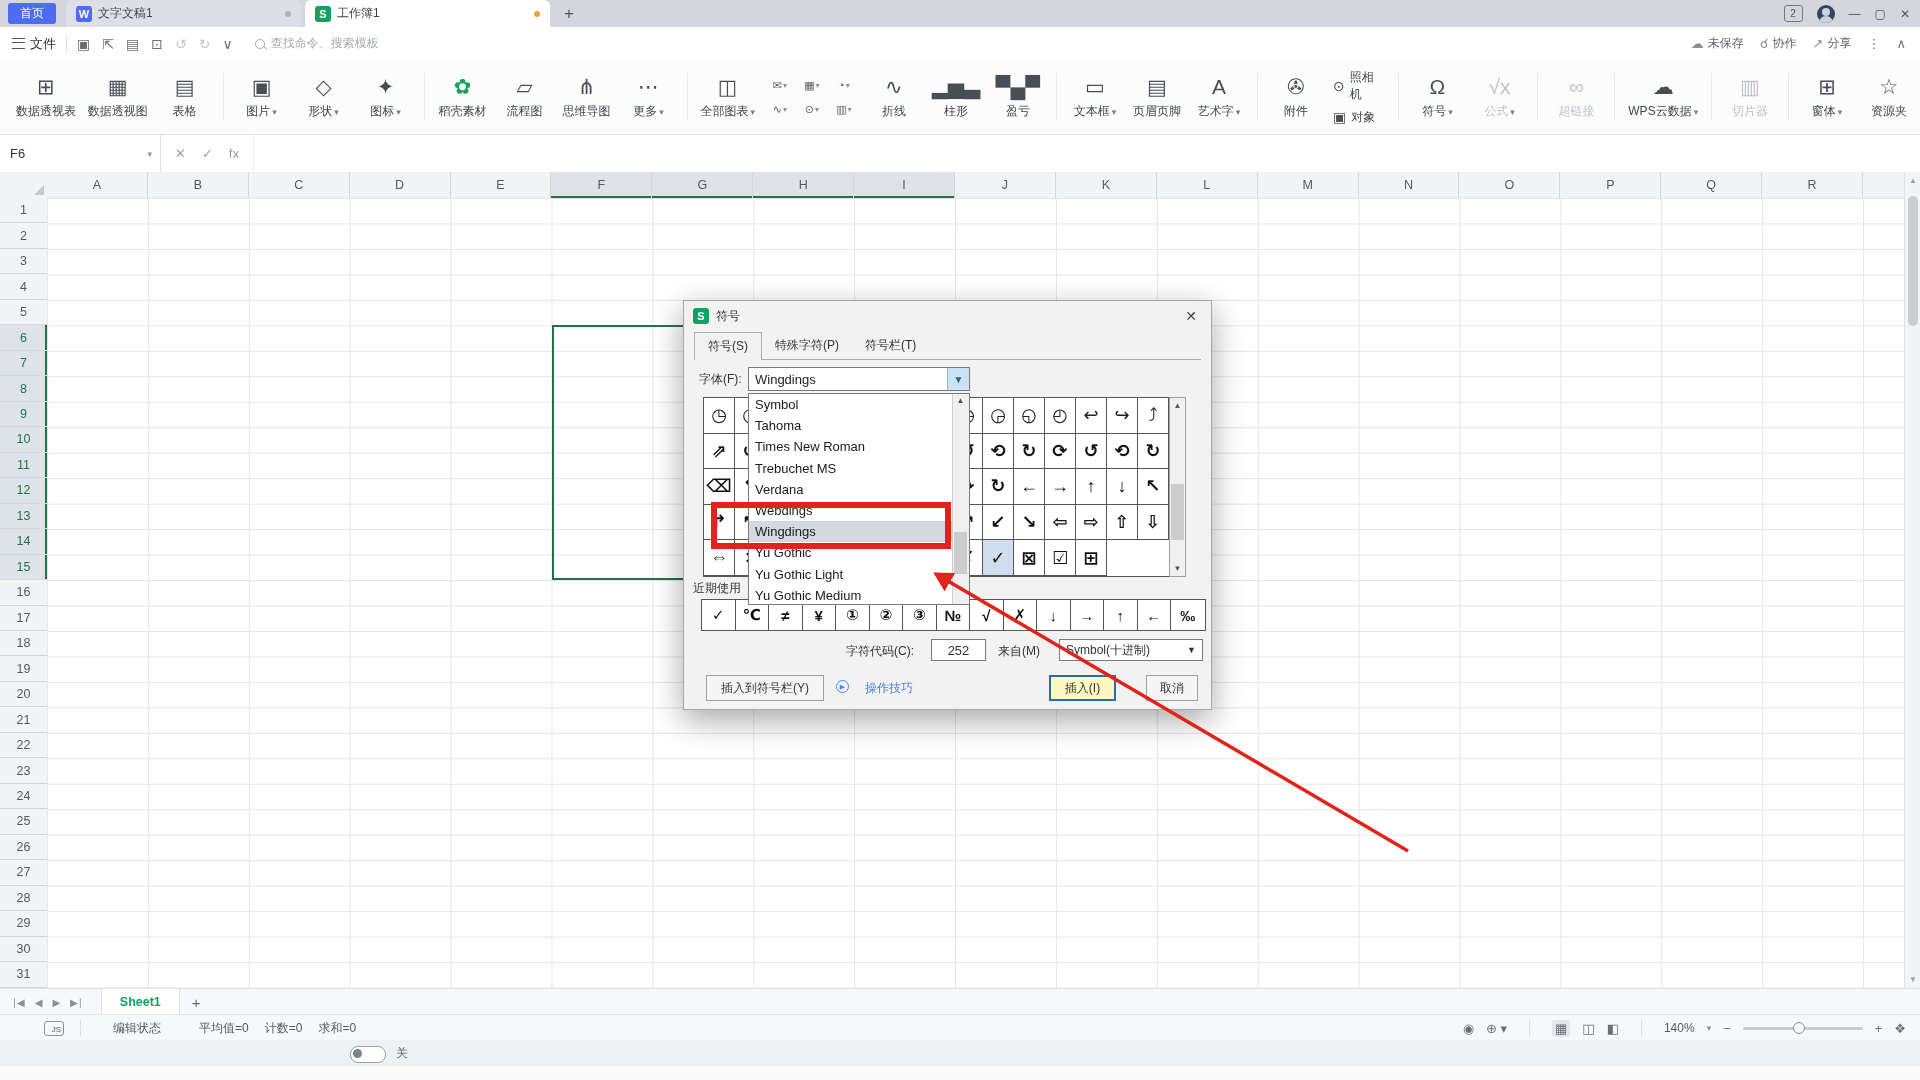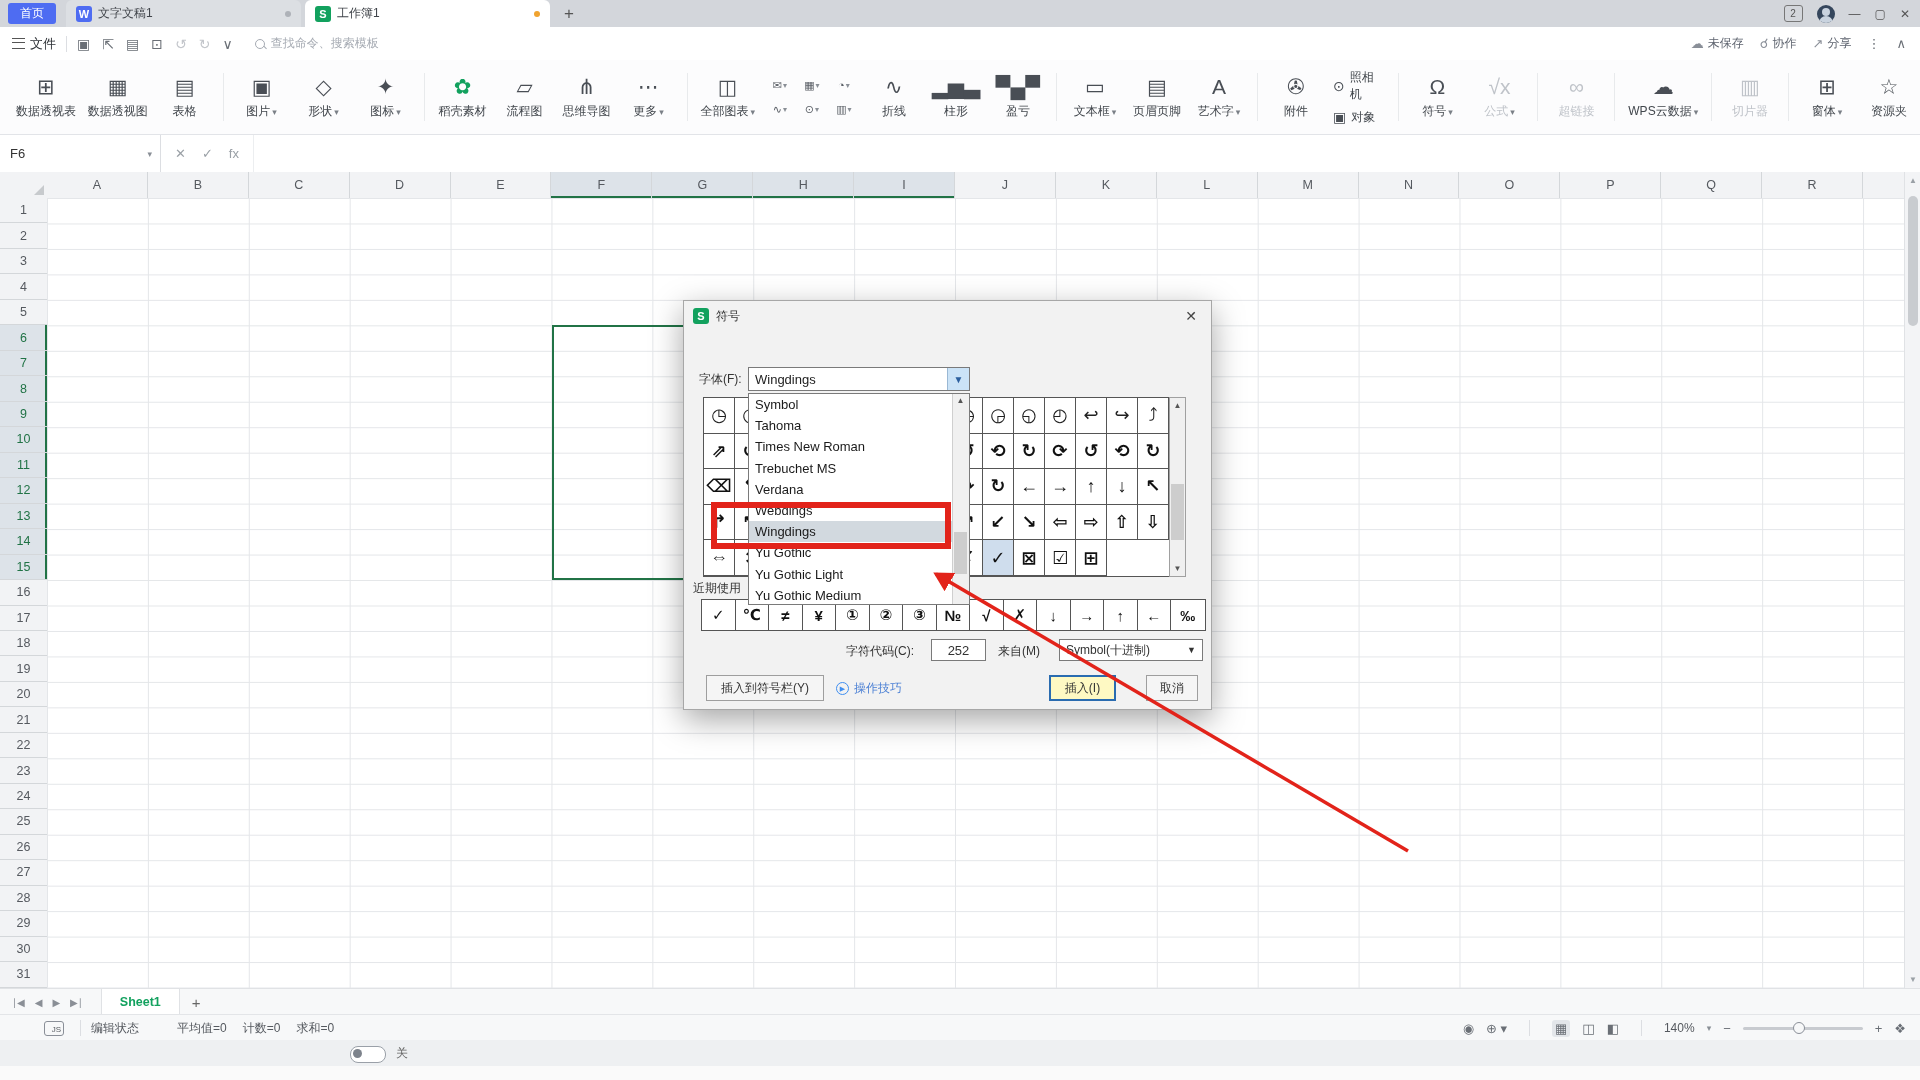--- a/index.html
+++ b/index.html
@@ -86,21 +86,21 @@
   #sheetbar{left:0;top:988px;width:1920px;height:26px;background:#f7f8f9;border-top:1px solid #e0e2e5;display:flex;align-items:center;}
   #sheetnav{display:flex;gap:10px;margin-left:12px;color:#8a8f96;font-size:10px;}
   #sheettab{margin-left:18px;height:26px;background:#fff;border-left:1px solid #e0e2e5;border-right:1px solid #e0e2e5;
     display:flex;align-items:center;padding:0 18px;color:#12a15e;font-size:12.5px;font-weight:bold;}
   #addsheet{margin-left:12px;color:#666;font-size:15px;}
   
   #statusbar{left:0;top:1014px;width:1920px;height:26px;background:#f7f8f9;border-top:1px solid #e3e5e8;
     display:flex;align-items:center;font-size:12px;color:#55595f;}
   #js-badge{margin-left:44px;width:20px;height:15px;border:1px solid #8a8f98;border-radius:3px;font-size:8px;
     display:flex;align-items:flex-end;justify-content:flex-end;padding:0 2px 1px 0;color:#55595f;box-sizing:border-box;}
-  #sb-mode{}
+  #sb-mode{margin-left:22px;}
   #sb-stats{display:flex;gap:16px;margin-left:38px;}
   #sb-right{margin-left:auto;display:flex;align-items:center;gap:12px;margin-right:14px;}
   .sbicon{font-size:13px;color:#6a6f76;}
   .sbicon.on{background:#e3e6ea;border-radius:3px;padding:1px 3px;}
   #zoom-val{font-size:12px;}
   #zoom-slider{width:120px;height:3px;background:#c8cbd0;border-radius:2px;position:relative;}
   #zoom-thumb{position:absolute;left:42%;top:-5px;width:12px;height:12px;border-radius:50%;background:#f7f8f9;border:1px solid #8a8f98;box-sizing:border-box;}
   
   #bottomstrip{left:0;top:1040px;width:1920px;height:26px;background:#eef0f2;}
   #bottomwhite{left:0;top:1066px;width:1920px;height:14px;background:#fafafa;}
@@ -146,21 +146,21 @@
     display:flex;align-items:center;justify-content:center;font-size:13px;}
   #from-label{position:absolute;left:314px;top:4px;}
   #from-combo{position:absolute;left:375px;top:0;width:144px;height:22px;background:#fff;border:1px solid #7a7a7a;box-sizing:border-box;
     display:flex;align-items:center;}
   #from-combo .val{margin-left:6px;}
   #from-combo .car{margin-left:auto;margin-right:6px;font-size:9px;color:#333;}
   #btn-row{position:absolute;left:0;top:374px;width:100%;height:28px;}
   .dbtn{position:absolute;height:26px;background:#f5f5f5;border:1px solid #9e9e9e;box-sizing:border-box;
     display:flex;align-items:center;justify-content:center;color:#333;}
   #btn-insertbar{left:22px;width:118px;}
-  #tips-link{position:absolute;left:152px;top:5px;display:flex;align-items:center;gap:5px;color:#4a7fd4;}
+  #tips-link{position:absolute;left:152px;top:5px;display:flex;gap:16px;color:#4a7fd4;}
   .playcirc{width:13px;height:13px;border:1.3px solid #3f8ef0;border-radius:50%;display:flex;align-items:center;justify-content:center;
     font-size:7px;color:#3f8ef0;box-sizing:border-box;}
   #btn-insert{left:365px;width:67px;border:2px solid #2a6cb0;background:#fef9c3;}
   #btn-cancel{left:462px;width:52px;}
   
   #fontlist{position:absolute;left:64px;top:92px;width:222px;height:212px;background:#fff;border:1px solid #7a7a7a;
     box-sizing:border-box;z-index:5;}
   .fitem{height:21.2px;display:flex;align-items:center;padding-left:6px;font-size:13px;color:#1a1a1a;}
   .fitem.selected{background:#d2d9df;}
   #flscroll{position:absolute;right:0;top:0;width:16px;height:210px;background:#f0f0f0;border-left:1px solid #cfcfcf;}
@@ -507,20 +507,25 @@
       <span id="toggle-knob"></span>
     </div>
   <div id="toggle-label" class="abs">关</div>
 
   <div id="dialog" class="abs">
     <div id="dlg-title">
       <span id="dlg-appicon">S</span>
       <span id="dlg-title-text">符号</span>
       <span id="dlg-close">✕</span>
     </div>
+    <div id="dlg-tabs">
+        <div class="dtab active">符号(S)</div>
+        <div class="dtab">特殊字符(P)</div>
+        <div class="dtab">符号栏(T)</div>
+      </div>
     <div id="font-row">字体(F):</div>
     <div id="font-combo">
       <span class="val">Wingdings</span>
       <span id="combo-arrow">▼</span>
     </div>
     <div id="symgrid">
         <div class="scell light">◷</div>
         <div class="scell light">◶</div>
         <div class="scell light">◵</div>
         <div class="scell light">◴</div>

